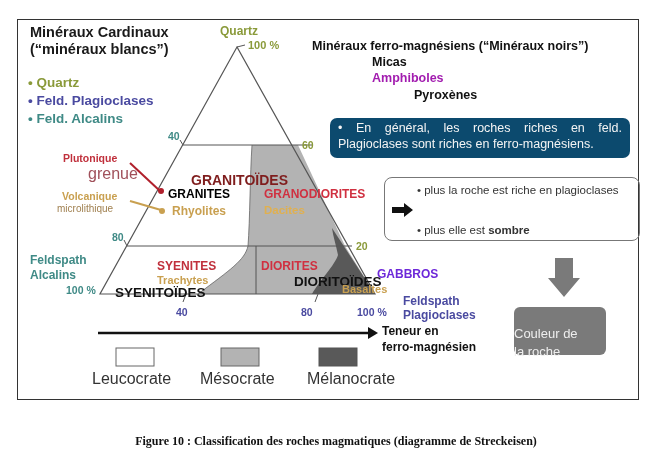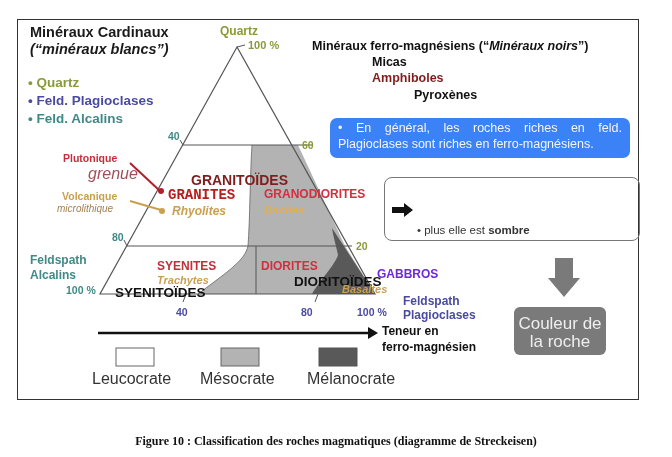--- a/index.html
+++ b/index.html
@@ -1,25 +1,25 @@
 <!DOCTYPE html>
 <html><head>
 <meta charset="utf-8">
 <style>
   html, body { margin:0; padding:0; background:#ffffff; }
   body { width:672px; height:457px; position:relative; overflow:hidden; font-family:"Liberation Sans", sans-serif; }
   .frame { position:absolute; left:17px; top:19px; width:622px; height:381px; border:1.5px solid #333; box-sizing:border-box; background:#fff; }
   .abs { position:absolute; white-space:nowrap; }
   .b { font-weight:bold; }
-  .i { font-style:italic; }
+  .i { }
   svg.diagram { position:absolute; left:0; top:0; }
-  .tip-box { position:absolute; left:330px; top:118px; width:300px; height:40px; background:#3b82f6; border-radius:7px; color:#f4f4f4; font-size:12.5px; line-height:16px; padding:2px 8px; box-sizing:border-box; text-align:justify; }
+  .tip-box { position:absolute; left:330px; top:118px; width:300px; height:40px; background:#0c4a6e; border-radius:7px; color:#f4f4f4; font-size:12.5px; line-height:16px; padding:2px 8px; box-sizing:border-box; text-align:justify; }
   .bullet-box { position:absolute; left:384px; top:177px; width:256px; height:64px; border:1px solid #777; border-radius:8px; box-sizing:border-box; font-size:11.5px; color:#333; }
   .bullet-box div { position:absolute; left:32px; }
-  .couleur { position:absolute; left:514px; top:307px; width:92px; height:48px; background:#7a7a7a; border-radius:6px; color:#eee; font-size:17px; text-align:center; line-height:18px; padding-top:8px; box-sizing:border-box; }
+  .couleur { position:absolute; left:514px; top:307px; width:92px; height:48px; background:#7a7a7a; border-radius:6px; color:#eee; font-size:13px; text-align:left; line-height:18px; padding-top:18px; box-sizing:border-box; }
   .legend-label { font-size:16px; color:#333; }
   .caption { position:absolute; left:0; width:672px; top:434px; text-align:center; font-family:"Liberation Serif", serif; font-weight:bold; font-size:12px; color:#111; }
 </style>
 </head>
 <body>
 
 <div class="frame"></div>
 
 <svg class="diagram" width="672" height="457" viewBox="0 0 672 457">
 
@@ -63,26 +63,27 @@
 <div class="abs b i" style="left:30px; top:41px; font-size:14.5px; color:#1a1a1a;">(“minéraux blancs”)</div>
 <div class="abs b" style="left:28px; top:75px; font-size:13.5px; color:#8a9a3a;">• Quartz</div>
 <div class="abs b" style="left:28px; top:93px; font-size:13.5px; color:#4a4aa0;">• Feld. Plagioclases</div>
 <div class="abs b" style="left:28px; top:111px; font-size:13.5px; color:#3f8a86;">• Feld. Alcalins</div>
 
 <div class="abs b" style="left:220px; top:24px; font-size:12px; color:#8a9a3a;">Quartz</div>
 <div class="abs b" style="left:248px; top:39px; font-size:11px; color:#8a9a3a;">100 %</div>
 
 <div class="abs b" style="left:312px; top:39px; font-size:12.5px; color:#111;"><span>Minéraux ferro-magnésiens (“</span><span class="i">Minéraux noirs</span><span>”)</span></div>
 <div class="abs b" style="left:372px; top:55px; font-size:12.5px; color:#111;">Micas</div>
-<div class="abs b" style="left:372px; top:71px; font-size:12.5px; color:#7f1d1d;">Amphiboles</div>
+<div class="abs b" style="left:372px; top:71px; font-size:12.5px; color:#a21caf;">Amphiboles</div>
 <div class="abs b" style="left:372px; top:88px; font-size:12.5px; color:#111;padding-left:42px;">Pyroxènes</div>
 
 <div class="tip-box">• En général, les roches riches en feld. Plagioclases sont riches en ferro-magnésiens.</div>
 
 <div class="bullet-box">
+  <div style="top:6px;">• plus la roche est riche en plagioclases</div>
   <div style="top:46px;"><span>• plus elle est </span><b>sombre</b></div>
 </div>
 
 <div class="couleur">
   <div>Couleur de</div>
   <div>la roche</div>
 </div>
 
 <div class="abs b" style="left:168px; top:130px; font-size:10.5px; color:#3f8a86;">40</div>
 <div class="abs b" style="left:112px; top:231px; font-size:10.5px; color:#3f8a86;">80</div>
@@ -100,21 +101,21 @@
 
 <div class="abs b" style="left:63px; top:152px; font-size:10.5px; color:#c0303c;">Plutonique</div>
 <div class="abs i" style="left:88px; top:165px; font-size:16px; color:#a0505a;">grenue</div>
 <div class="abs b" style="left:62px; top:190px; font-size:10.5px; color:#c9a050;">Volcanique</div>
 <div class="abs i" style="left:57px; top:203px; font-size:10px; color:#a08050;">microlithique</div>
 
 <div class="abs b" style="left:191px; top:172px; font-size:14px; color:#7f1d1d;">GRANITOÏDES</div>
 <div class="abs b" style="left:115px; top:285px; font-size:13.5px; color:#111;">SYENITOÏDES</div>
 <div class="abs b" style="left:270px; top:274px; font-size:13.5px; color:#111;margin-left:24px;">DIORITOÏDES</div>
 
-<div class="abs b" style="left:168px; top:187px; font-size:14px; color:#b91c1c;font-family:Liberation Mono, monospace;">GRANITES</div>
+<div class="abs b" style="left:168px; top:187px; font-size:12px; color:#000000;">GRANITES</div>
 <div class="abs b i" style="left:172px; top:204px; font-size:12px; color:#c9a050;">Rhyolites</div>
 <div class="abs b" style="left:264px; top:187px; font-size:12px; color:#d03040;">GRANODIORITES</div>
 <div class="abs b i" style="left:264px; top:204px; font-size:11.5px; color:#e0b050;">Dacites</div>
 <div class="abs b" style="left:157px; top:259px; font-size:12px; color:#c0303c;">SYENITES</div>
 <div class="abs b i" style="left:157px; top:274px; font-size:11px; color:#c9a050;">Trachytes</div>
 <div class="abs b" style="left:261px; top:259px; font-size:12px; color:#d03040;">DIORITES</div>
 <div class="abs b" style="left:342px; top:267px; font-size:12px; color:#6d28d9;margin-left:35px;">GABBROS</div>
 <div class="abs b i" style="left:342px; top:283px; font-size:11px; color:#c9a050;">Basaltes</div>
 
 <div class="abs b" style="left:382px; top:324px; font-size:12px; color:#111;">Teneur en</div>

